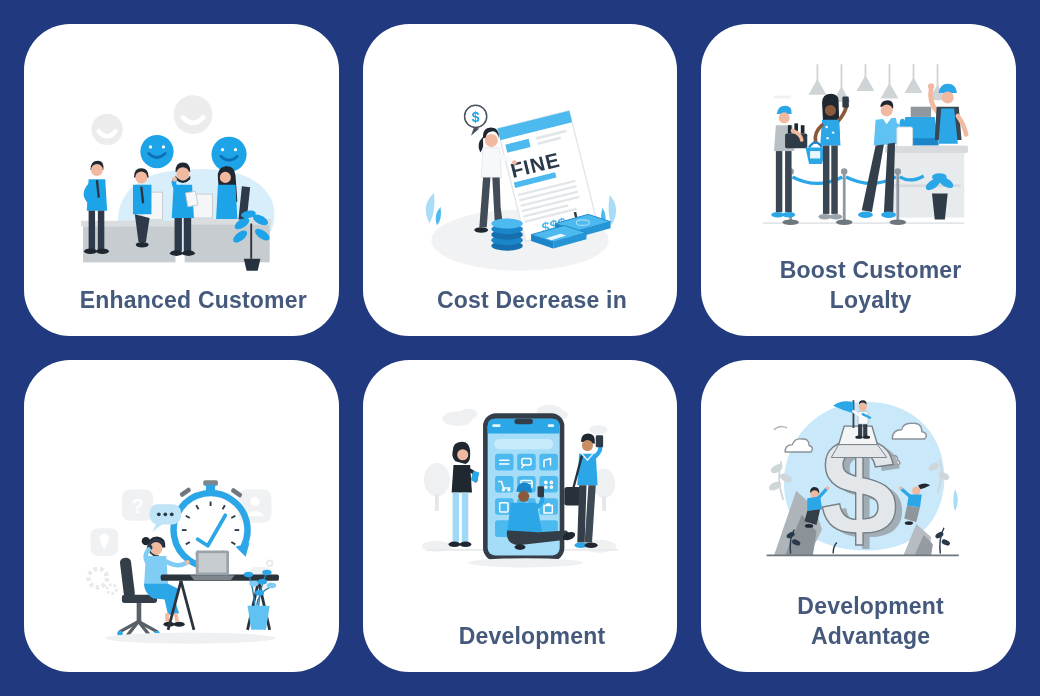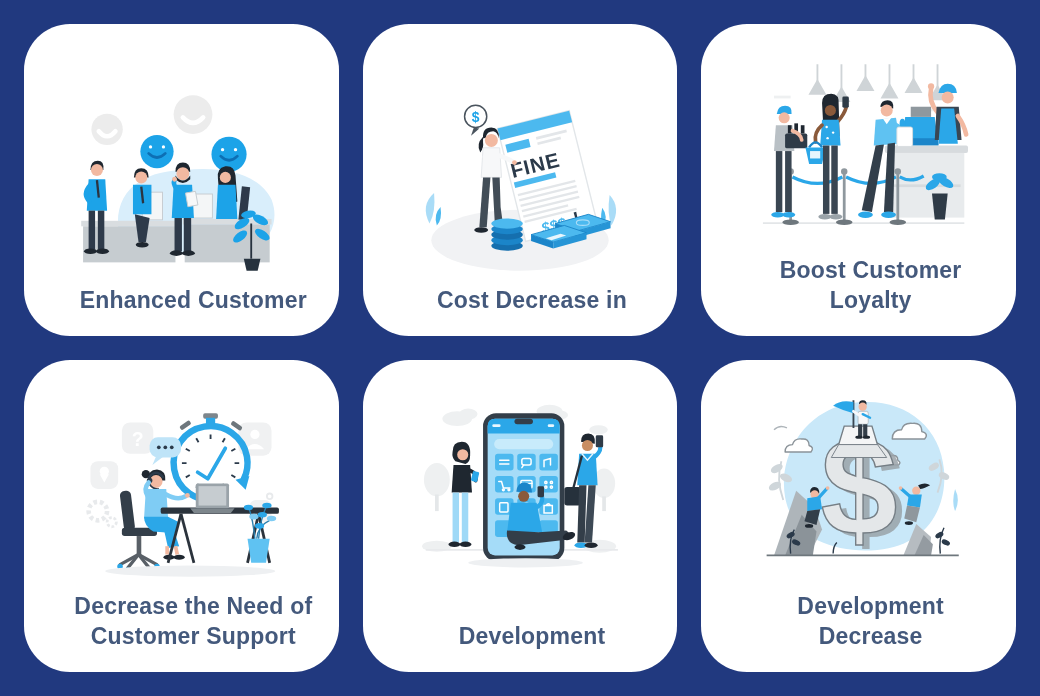--- a/index.html
+++ b/index.html
@@ -396,24 +396,20 @@
         <ellipse cx="193" cy="126" rx="5" ry="3" fill="#2ba7e8"></ellipse>
           <ellipse cx="199" cy="136" rx="5" ry="3" fill="#7fccf4"></ellipse>
         <ellipse cx="213" cy="124" rx="5" ry="3" fill="#2ba7e8"></ellipse>
           <ellipse cx="208" cy="134" rx="5" ry="3" fill="#2ba7e8"></ellipse>
         <ellipse cx="218" cy="138" rx="5" ry="3" fill="#7fccf4"></ellipse>
           <ellipse cx="205" cy="146" rx="5" ry="3" fill="#2ba7e8"></ellipse>
         <path d="M192 160 L216 160 L212 186 L196 186 Z" fill="#5fc2f2"></path>
         <ellipse cx="130" cy="195" rx="92" ry="6" fill="#eef0f2"></ellipse>
       </svg>
     </div>
-    <h2 class="caption">
-      <span>Decrease the Need of</span><br>
-      <span>Customer Support</span>
-    </h2>
   </article>
 
   <article class="card">
     <div class="illus">
       <svg width="232" height="194" viewBox="0 0 240 210">
 
         <g fill="#eef0f1">
           <ellipse cx="52" cy="30" rx="16" ry="8"></ellipse>
             <ellipse cx="64" cy="25" rx="10" ry="6"></ellipse>
           <ellipse cx="152" cy="22" rx="14" ry="7"></ellipse>
@@ -578,17 +574,17 @@
           <ellipse cx="207" cy="156" rx="4" ry="2" transform="rotate(-30 207 156)"></ellipse>
           <ellipse cx="214" cy="164" rx="4" ry="2" transform="rotate(25 214 164)"></ellipse>
           <path d="M92 176 Q92 168 96 164" fill="none"></path>
         </g>
         <path d="M224 130 Q230 118 224 106 Q220 120 224 130 Z" fill="#a9dcf7"></path>
         <line x1="20" y1="178" x2="228" y2="178" stroke="#6e777d" stroke-width="2"></line>
       </svg>
     </div>
     <h2 class="caption">
       <span>Development</span><br>
-      <span>Decrease</span>
+      <span>Advantage</span>
     </h2>
   </article>
 
 </div>
 
 </body></html>

